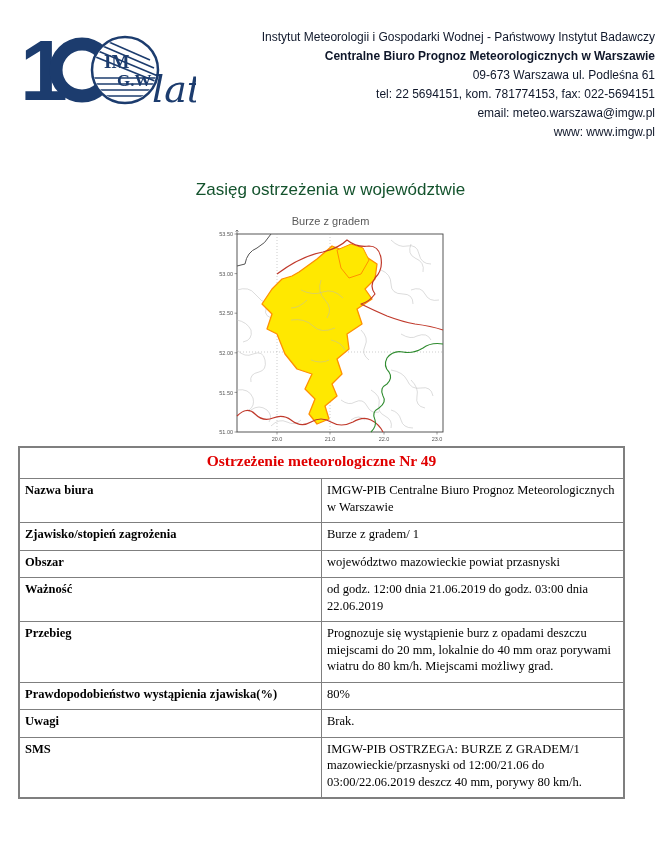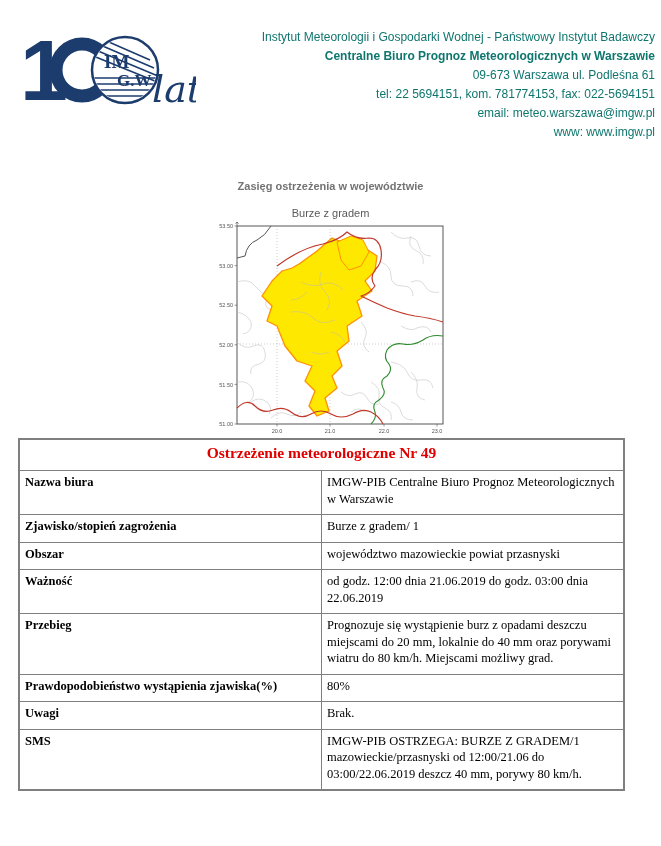--- a/index.html
+++ b/index.html
@@ -3,24 +3,24 @@
 <meta charset="utf-8">
 <style>
   html,body{margin:0;padding:0;background:#fff;}
   body{
     width:661px;height:846px;overflow:hidden;position:relative;
     font-family:"Liberation Sans",sans-serif;color:#000;
   }
   
   .header{display:flex;align-items:flex-start;padding:26px 6px 0 24px;}
   .logo{flex:0 0 auto;}
-  .header-text{flex:1 1 auto;text-align:right;color:#0f766e;font-size:12px;line-height:19px;padding-top:2px;}
+  .header-text{flex:1 1 auto;text-align:right;color:#0f172a;font-size:12px;line-height:19px;padding-top:2px;}
   .header-text .bold{font-weight:bold;}
   
-  .page-title{margin-top:38px;text-align:center;font-size:11px;font-weight:bold;color:#737373;}
+  .page-title{margin-top:38px;text-align:center;font-size:17px;font-weight:normal;color:#14532d;}
   .map-title{margin-top:15px;text-align:center;font-size:11px;color:#595959;}
   
   .map-wrap{margin-top:3px;display:flex;justify-content:center;}
   .map-wrap svg{display:block;}
   .tick-label{font-size:5.5px;fill:#555;font-family:"Liberation Sans",sans-serif;}
   
   table.warn-table{
     width:607px;margin:2px 18px 0 18px;border-collapse:collapse;
     border:2px solid #7f7f7f;font-family:"Liberation Serif",serif;font-size:12.5px;
     table-layout:fixed;

